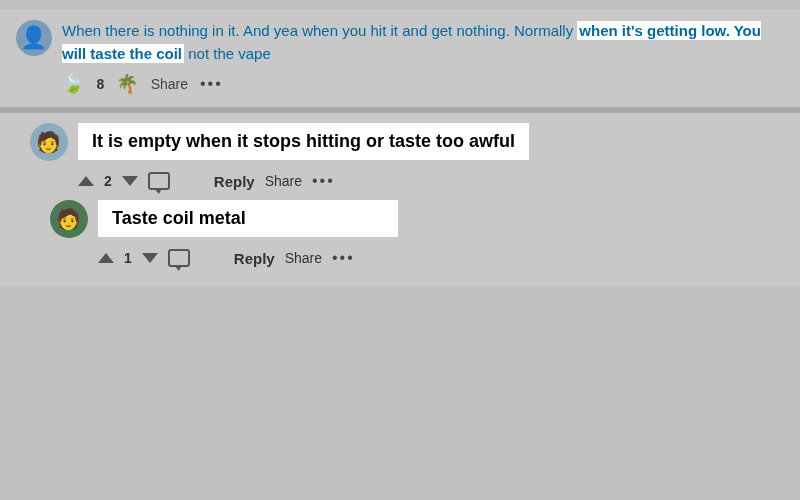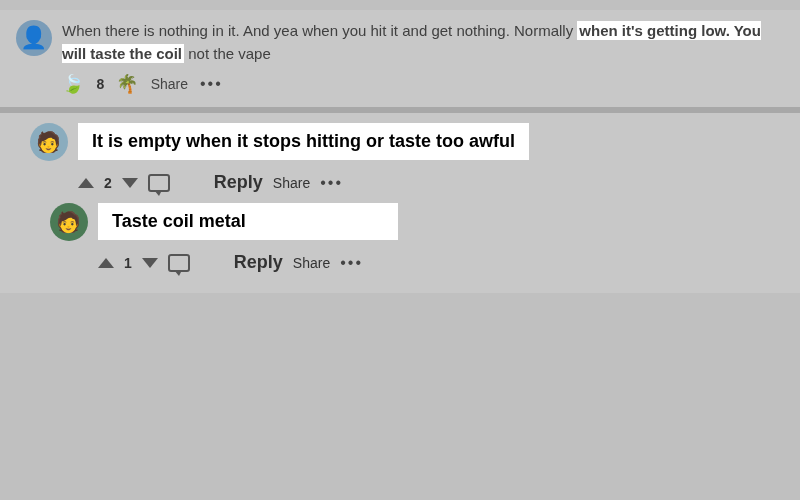--- a/index.html
+++ b/index.html
@@ -40,21 +40,21 @@
       font-size: 18px;
       overflow: hidden;
     }
 
     .comment-body {
       flex: 1;
     }
 
     .comment-text {
       font-size: 15px;
-      color: #404040;
+      color: #0369a1;
       line-height: 1.5;
       margin-bottom: 8px;
     }
 
     .highlight-box {
       background-color: white;
       display: inline;
       padding: 1px 2px;
       font-weight: bold;
     }
@@ -193,21 +193,21 @@
       bottom: -6px;
       left: 4px;
       width: 0;
       height: 0;
       border-left: 5px solid transparent;
       border-right: 3px solid transparent;
       border-top: 6px solid #555;
     }
 
     .reply-text-btn {
-      font-size: 18px;
+      font-size: 15px;
       color: #333;
       cursor: pointer;
       background: none;
       border: none;
       font-family: Arial, sans-serif;
       font-weight: bold;
       padding-left: 34px;
     }
 
     .share-btn {

